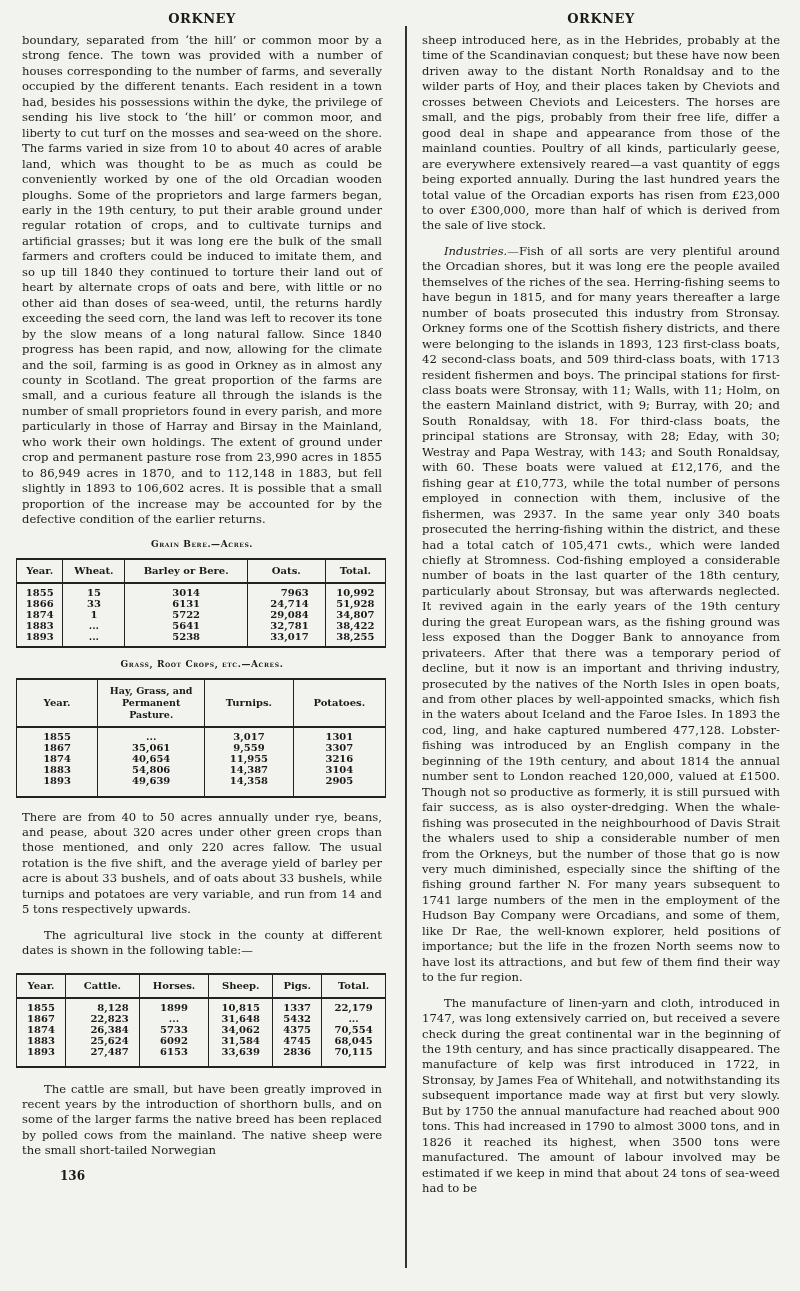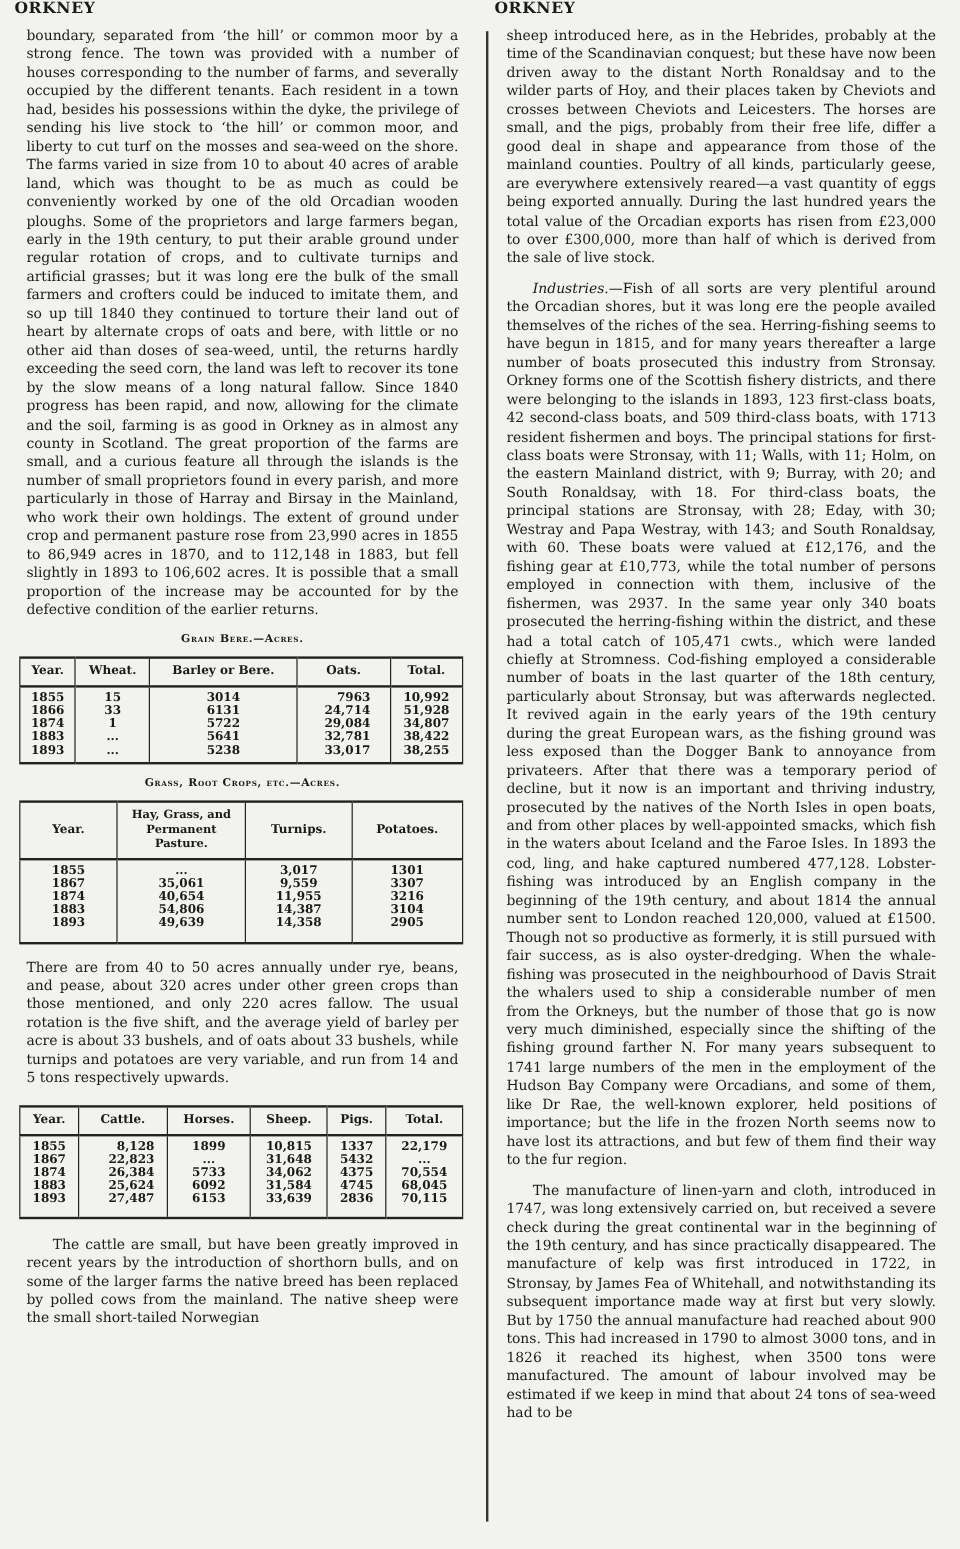--- a/index.html
+++ b/index.html
@@ -2,21 +2,21 @@
 <html><head>
 <meta charset="utf-8">
 <style>
   html,body{margin:0;padding:0;}
   body{width:800px;height:1291px;background:#f2f2ef;position:relative;overflow:hidden;
        font-family:"DejaVu Serif","Liberation Serif",serif;color:#1a1a1a;}
   .col{position:absolute;top:0;width:380px;}
   .col.left{left:12px;}
   .col.right{left:412px;width:378px;}
   .divider{position:absolute;left:405px;top:26px;width:2px;height:1242px;background:#333;}
-  .running-head{text-align:left;font-weight:bold;font-size:13px;letter-spacing:.5px;height:17px;}
+  .running-head{text-align:center;font-weight:bold;font-size:13px;letter-spacing:.5px;padding-top:11px;height:17px;}
   .p{font-size:11.6px;line-height:15.45px;text-align:justify;margin:10px;hyphens:none;}
   .p.indent{text-indent:22px;}
   .caption{text-align:center;font-size:9px;font-weight:bold;letter-spacing:.6px;margin:11px 0 9px;font-variant:small-caps;}
   table.t{border-collapse:collapse;width:370px;margin:0 0 0 4px;font-size:10px;font-weight:bold;}
   table.t th{border:1px solid #222;border-top:2px solid #222;border-bottom:2px solid #222;padding:5px 3px;font-weight:bold;line-height:12px;}
   table.t td{border-left:1px solid #222;border-right:1px solid #222;text-align:center;vertical-align:top;line-height:11px;padding:3px 3px 4px;}
   table.t tr.last td{border-bottom:2px solid #222;}
   .cellstack span{display:block;}
   .page-num{font-size:12px;font-weight:bold;margin-left:48px;line-height:14px;}
   .italic{font-style:italic;}
@@ -120,20 +120,21 @@
             <span>3307</span>
             <span>3216</span>
             <span>3104</span>
             <span>2905</span>
           </td>
     </tr>
       </tbody>
   </table>
 
   <p class="p" style="margin-top:12px">There are from 40 to 50 acres annually under rye, beans, and pease, about 320 acres under other green crops than those mentioned, and only 220 acres fallow. The usual rotation is the five shift, and the average yield of barley per acre is about 33 bushels, and of oats about 33 bushels, while turnips and potatoes are very variable, and run from 14 and 5 tons respectively upwards.</p>
+  <p class="p indent">The agricultural live stock in the county at different dates is shown in the following table:—</p>
 
   <table class="t" style="margin-top:14px">
     <thead>
         <tr>
       <th>Year.</th>
       <th>Cattle.</th>
       <th>Horses.</th>
       <th>Sheep.</th>
       <th>Pigs.</th>
       <th>Total.</th>
@@ -181,20 +182,21 @@
             <span>...</span>
             <span>70,554</span>
             <span>68,045</span>
             <span>70,115</span>
           </td>
     </tr>
       </tbody>
   </table>
 
   <p class="p indent" style="margin-top:14px">The cattle are small, but have been greatly improved in recent years by the introduction of shorthorn bulls, and on some of the larger farms the native breed has been replaced by polled cows from the mainland. The native sheep were the small short-tailed Norwegian</p>
+  <div class="page-num">136</div>
 </div>
 
 <div class="col right">
   <div class="running-head">ORKNEY</div>
   <p class="p" style="margin-top:5px">sheep introduced here, as in the Hebrides, probably at the time of the Scandinavian conquest; but these have now been driven away to the distant North Ronaldsay and to the wilder parts of Hoy, and their places taken by Cheviots and crosses between Cheviots and Leicesters. The horses are small, and the pigs, probably from their free life, differ a good deal in shape and appearance from those of the mainland counties. Poultry of all kinds, particularly geese, are everywhere extensively reared—a vast quantity of eggs being exported annually. During the last hundred years the total value of the Orcadian exports has risen from £23,000 to over £300,000, more than half of which is derived from the sale of live stock.</p>
   <p class="p indent"><span class="italic">Industries.—</span><span>Fish of all sorts are very plentiful around the Orcadian shores, but it was long ere the people availed themselves of the riches of the sea. Herring-fishing seems to have begun in 1815, and for many years thereafter a large number of boats prosecuted this industry from Stronsay. Orkney forms one of the Scottish fishery districts, and there were belonging to the islands in 1893, 123 first-class boats, 42 second-class boats, and 509 third-class boats, with 1713 resident fishermen and boys. The principal stations for first-class boats were Stronsay, with 11; Walls, with 11; Holm, on the eastern Mainland district, with 9; Burray, with 20; and South Ronaldsay, with 18. For third-class boats, the principal stations are Stronsay, with 28; Eday, with 30; Westray and Papa Westray, with 143; and South Ronaldsay, with 60. These boats were valued at £12,176, and the fishing gear at £10,773, while the total number of persons employed in connection with them, inclusive of the fishermen, was 2937. In the same year only 340 boats prosecuted the herring-fishing within the district, and these had a total catch of 105,471 cwts., which were landed chiefly at Stromness. Cod-fishing employed a considerable number of boats in the last quarter of the 18th century, particularly about Stronsay, but was afterwards neglected. It revived again in the early years of the 19th century during the great European wars, as the fishing ground was less exposed than the Dogger Bank to annoyance from privateers. After that there was a temporary period of decline, but it now is an important and thriving industry, prosecuted by the natives of the North Isles in open boats, and from other places by well-appointed smacks, which fish in the waters about Iceland and the Faroe Isles. In 1893 the cod, ling, and hake captured numbered 477,128. Lobster-fishing was introduced by an English company in the beginning of the 19th century, and about 1814 the annual number sent to London reached 120,000, valued at £1500. Though not so productive as formerly, it is still pursued with fair success, as is also oyster-dredging. When the whale-fishing was prosecuted in the neighbourhood of Davis Strait the whalers used to ship a considerable number of men from the Orkneys, but the number of those that go is now very much diminished, especially since the shifting of the fishing ground farther N. For many years subsequent to 1741 large numbers of the men in the employment of the Hudson Bay Company were Orcadians, and some of them, like Dr Rae, the well-known explorer, held positions of importance; but the life in the frozen North seems now to have lost its attractions, and but few of them find their way to the fur region.</span></p>
   <p class="p indent">The manufacture of linen-yarn and cloth, introduced in 1747, was long extensively carried on, but received a severe check during the great continental war in the beginning of the 19th century, and has since practically disappeared. The manufacture of kelp was first introduced in 1722, in Stronsay, by James Fea of Whitehall, and notwithstanding its subsequent importance made way at first but very slowly. But by 1750 the annual manufacture had reached about 900 tons. This had increased in 1790 to almost 3000 tons, and in 1826 it reached its highest, when 3500 tons were manufactured. The amount of labour involved may be estimated if we keep in mind that about 24 tons of sea-weed had to be</p>
 </div>
 
 </body></html>

